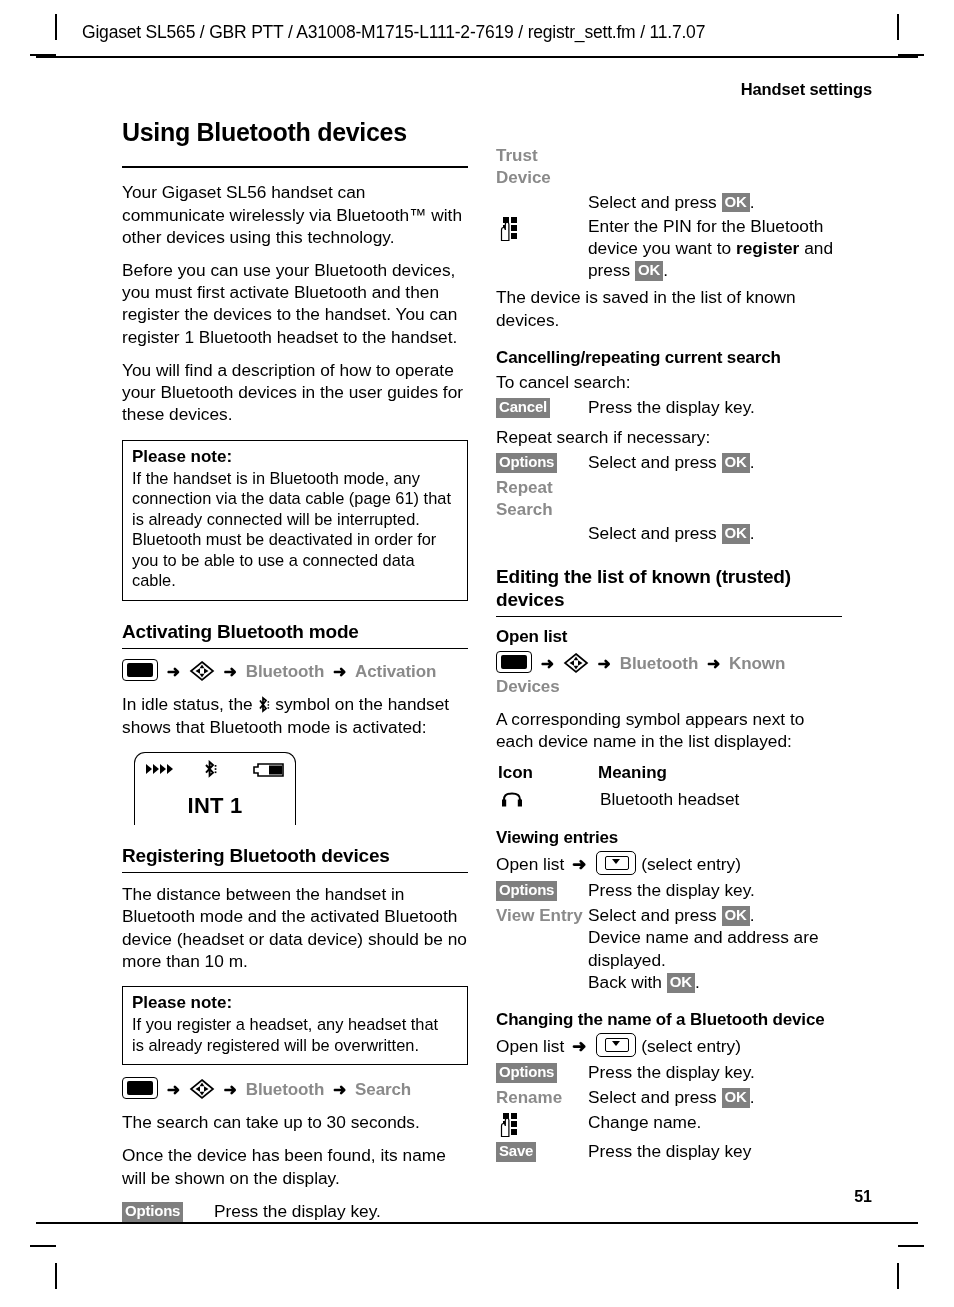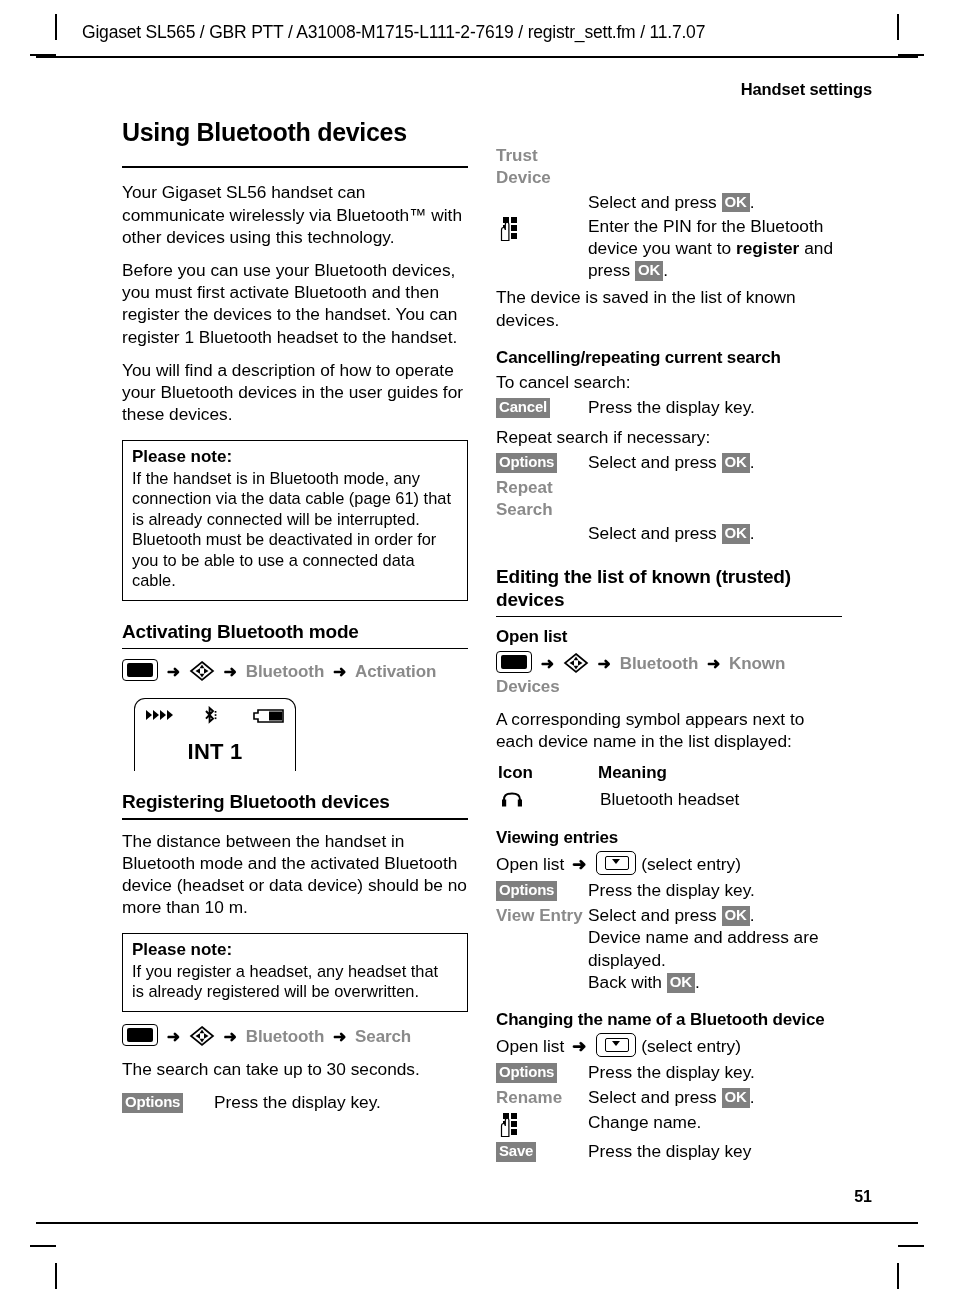--- a/index.html
+++ b/index.html
@@ -200,20 +200,32 @@
           <path d="M13 4.6 L10.6 8.3 L15.4 8.3 Z" fill="#000"></path>
           <path d="M13 17.4 L10.6 13.7 L15.4 13.7 Z" fill="#000"></path>
         </svg>
       </span>
       <span class="arrow">➜</span>
       <span class="mi">Bluetooth</span>
       <span class="arrow">➜</span>
       <span class="mi">Activation</span>
     </div>
 
+    <p class="body">
+      <span>In idle status, the</span>
+      <span class="ic ic-bt-inline">
+        <svg viewBox="0 0 13 17" width="13" height="17">
+          <path d="M3 4.5 L9 12.5 L6 15 L6 2 L9 4.5 L3 12.5" fill="none" stroke="#000" stroke-width="1.7"></path>
+          <rect x="10.6" y="5.2" width="1.5" height="1.5" fill="#000"></rect>
+          <rect x="10.6" y="8.2" width="1.5" height="1.5" fill="#000"></rect>
+          <rect x="10.6" y="11.2" width="1.5" height="1.5" fill="#000"></rect>
+        </svg>
+      </span>
+      <span>symbol on the handset shows that Bluetooth mode is activated:</span>
+    </p>
 
     <div class="handset">
       <span class="hs-signal">
         <svg viewBox="0 0 30 14" width="30" height="14">
           <path d="M1 2 L7 7 L1 12 Z" fill="#000"></path>
           <path d="M8 2 L14 7 L8 12 Z" fill="#000"></path>
           <path d="M15 2 L21 7 L15 12 Z" fill="#000"></path>
           <path d="M22 2 L28 7 L22 12 Z" fill="#000"></path>
         </svg>
       </span>
@@ -256,20 +268,21 @@
           <path d="M13 17.4 L10.6 13.7 L15.4 13.7 Z" fill="#000"></path>
         </svg>
       </span>
       <span class="arrow">➜</span>
       <span class="mi">Bluetooth</span>
       <span class="arrow">➜</span>
       <span class="mi">Search</span>
     </div>
 
     <p class="body">The search can take up to 30 seconds.</p>
+    <p class="body">Once the device has been found, its name will be shown on the display.</p>
 
     <div class="prow">
       <div class="pkey">
         <span class="badge">Options</span>
       </div>
       <div class="pdesc">Press the display key.</div>
     </div>
 
   </div>
 

